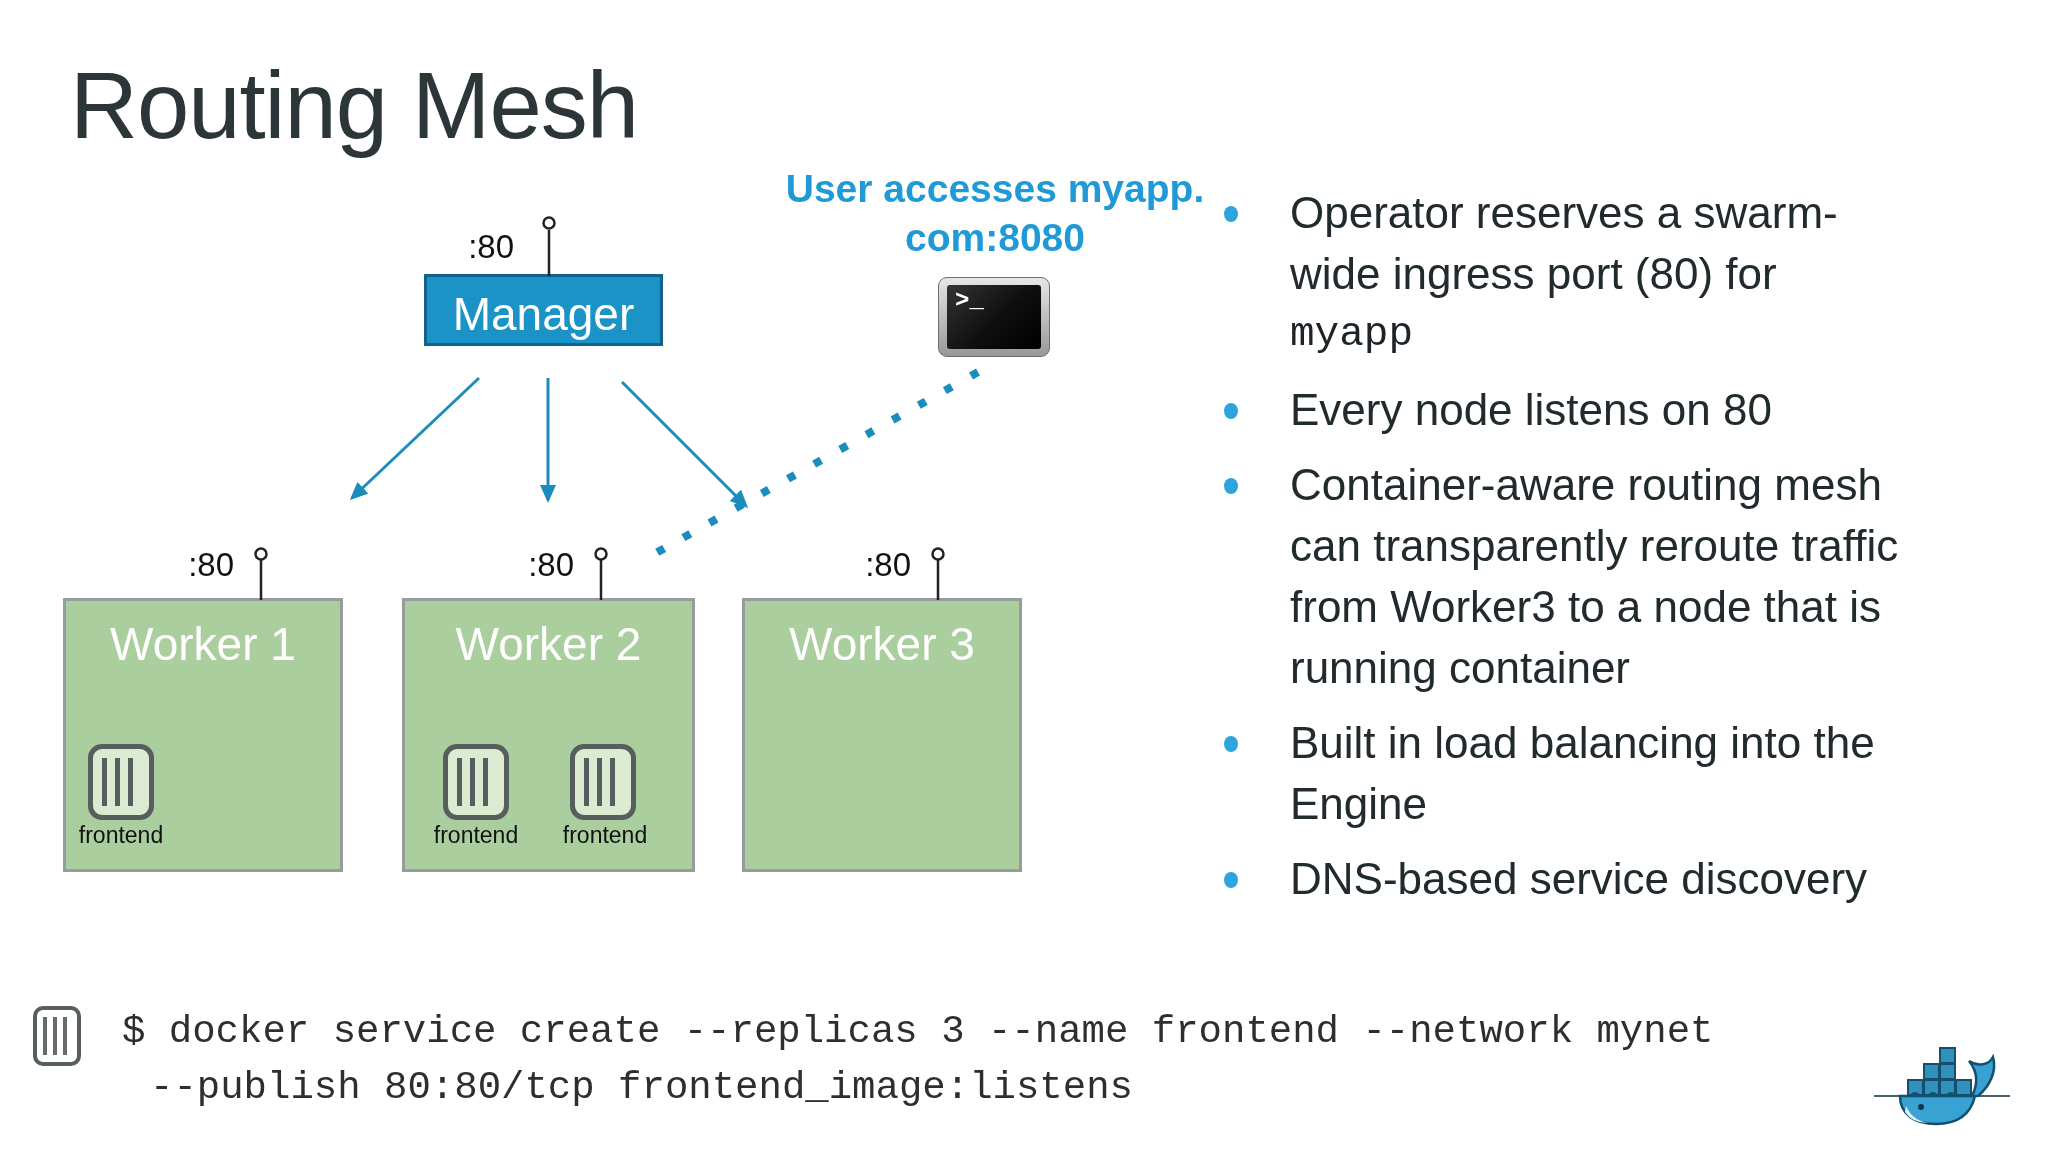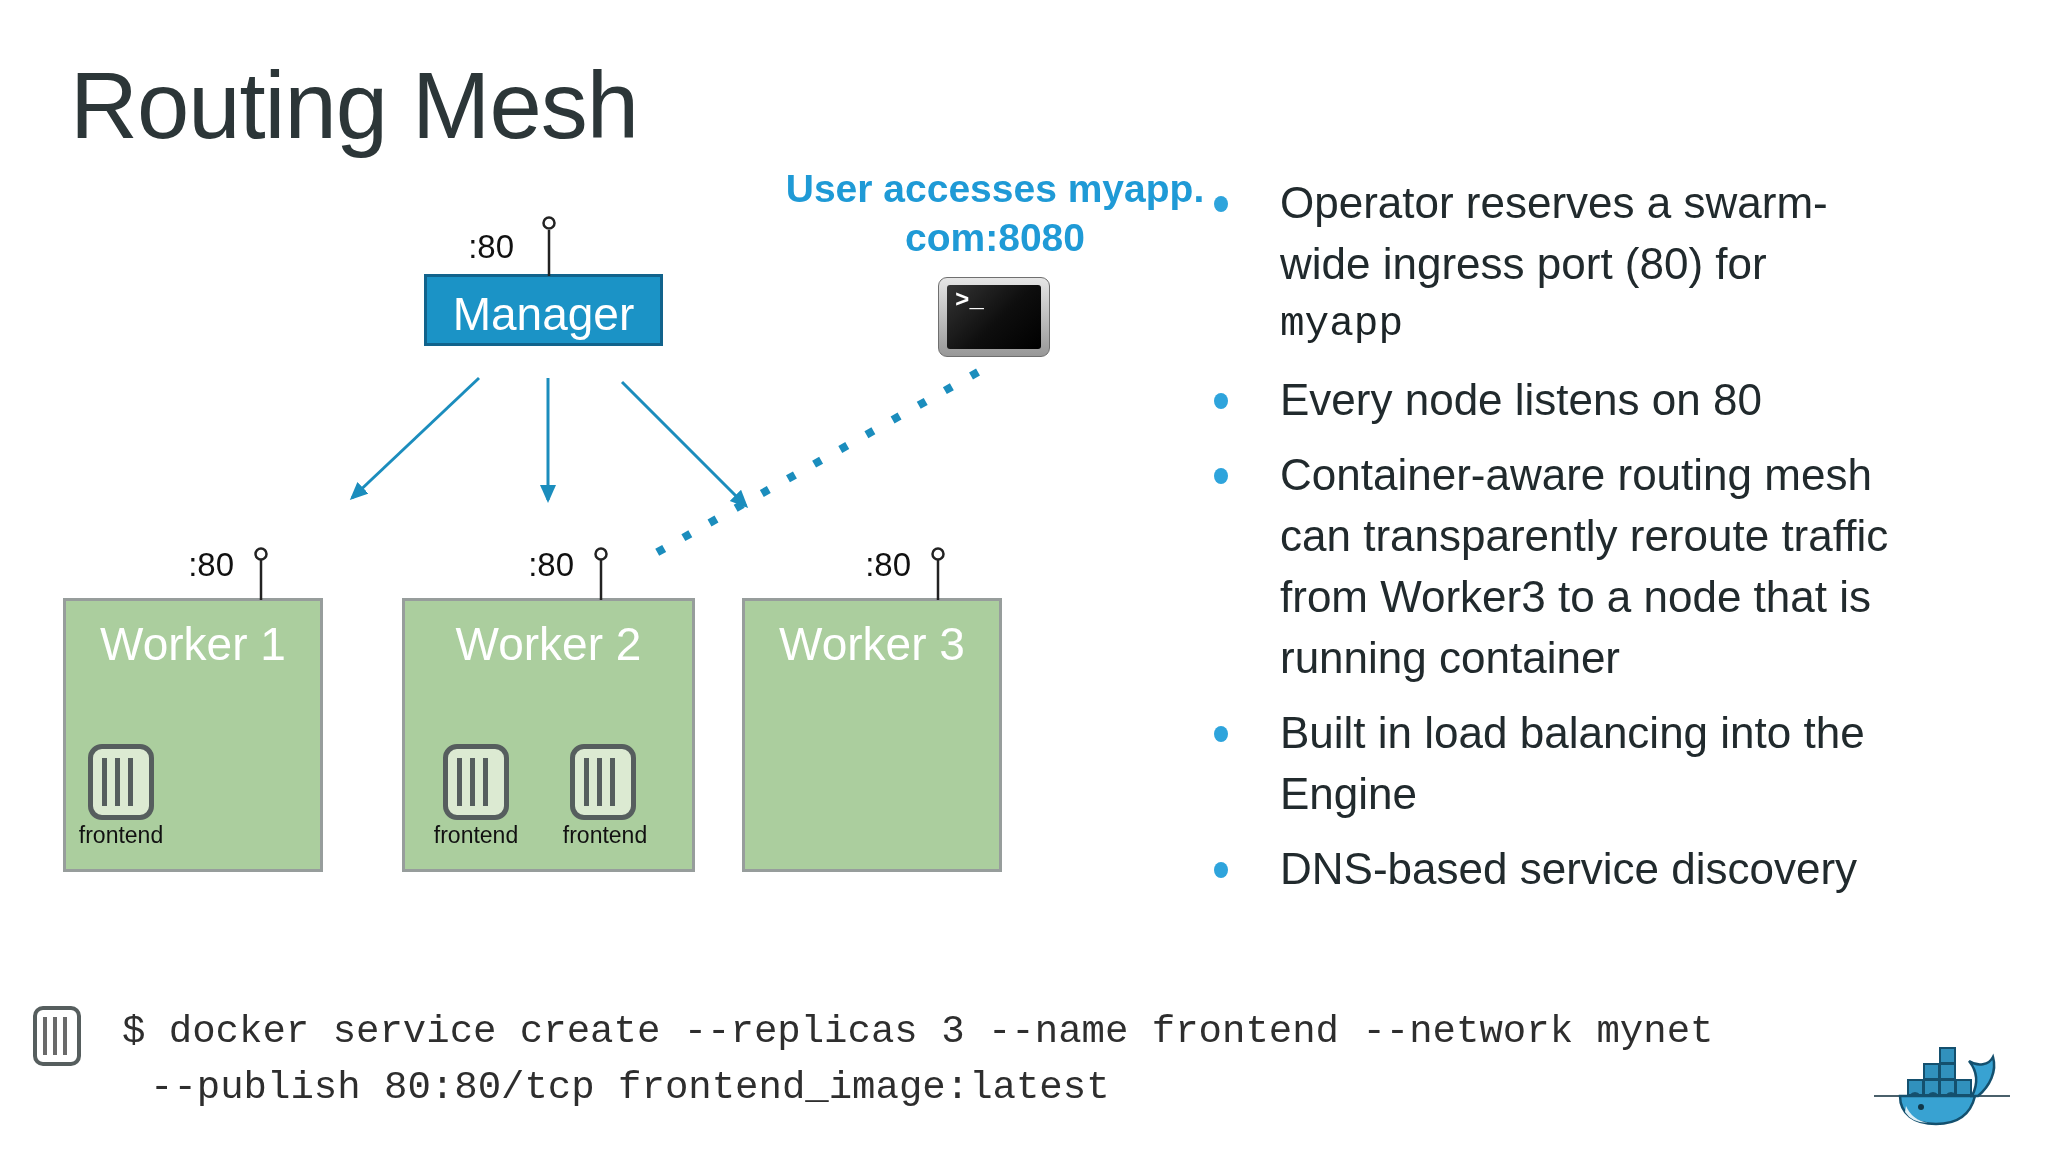--- a/index.html
+++ b/index.html
@@ -16,21 +16,21 @@
 
   
   .manager-box{left:424px;top:274px;width:239px;height:72px;background:#1b93c6;
                border:3px solid #11638c;box-sizing:border-box;text-align:center;}
   .manager-box .lbl{color:#ffffff;font-size:46px;line-height:74px;font-weight:400;}
 
   
   .port{font-size:33px;color:#111111;text-align:right;width:76px;}
 
   
-  .worker-box{top:598px;width:260px;height:274px;background:#abce9e;
+  .worker-box{top:598px;width:280px;height:274px;background:#abce9e;
               border:3px solid #979d9c;box-sizing:border-box;text-align:center;}
   .worker-box .lbl{color:#ffffff;font-size:46px;font-weight:400;margin-top:16px;display:block;}
 
   
   .container-icon{box-sizing:border-box;border:5px solid #565e5e;border-radius:14px;background:#dcead2;}
   .container-icon .bars{position:absolute;left:9px;right:9px;top:9px;bottom:9px;
       background:repeating-linear-gradient(90deg,#565e5e 0 5px,transparent 5px 13px);}
   .container-icon.small{border-width:4px;border-radius:10px;background:#ffffff;}
   .container-icon.small .bars{left:6px;right:5px;top:7px;bottom:7px;
       background:repeating-linear-gradient(90deg,#6a6a6a 0 4px,transparent 4px 10px);}
@@ -40,21 +40,21 @@
   
   .terminal-icon{left:938px;top:277px;width:112px;height:80px;border-radius:9px;
       background:linear-gradient(180deg,#e6e6e6,#989898);border:1px solid #6f6f6f;
       box-sizing:border-box;padding:7px 8px;}
   .terminal-icon .screen{width:100%;height:100%;border-radius:3px;
       background:linear-gradient(135deg,#343434 0%,#0e0e0e 55%,#000000 100%);
       color:#ffffff;font-family:"Liberation Mono",monospace;font-weight:700;
       font-size:24px;line-height:24px;padding:4px 0 0 8px;box-sizing:border-box;}
 
   
-  .bullets{left:1204px;top:168px;width:790px;list-style:none;margin:4px;padding:0;}
+  .bullets{left:1204px;top:168px;width:790px;list-style:none;margin:14px;padding:0;}
   .bullets li{position:relative;padding-left:72px;margin-bottom:14px;
               font-size:44px;line-height:61px;color:#212a2d;}
   .bullets .dot{position:absolute;left:6px;top:24px;width:14px;height:16px;
                 border-radius:50%;background:#2ea4dc;}
   .btext{white-space:pre-line;}
   .bcode{display:block;font-family:"Liberation Mono",monospace;font-size:41px;line-height:61px;color:#1c2427;}
 
   
   .cmd{font-family:"Liberation Mono",monospace;font-size:39px;color:#2e2e2e;white-space:pre;}
 
@@ -135,21 +135,21 @@
   <line x1="548" y1="378" x2="548" y2="500" stroke="#1b8dbd" stroke-width="3" marker-end="url(#ah)"></line>
   <line x1="622" y1="382" x2="746" y2="506" stroke="#1b8dbd" stroke-width="3" marker-end="url(#ah)"></line>
 
   <line x1="978" y1="372" x2="640" y2="562" stroke="#1b8dbd" stroke-width="8" stroke-dasharray="8 22"></line>
 </svg>
 
 <div class="abs container-icon small" style="left:33px;top:1006px;width:48px;height:60px;">
     <div class="bars"></div>
   </div>
 <div class="abs cmd" style="left:122px;top:1010px;">$ docker service create --replicas 3 --name frontend --network mynet</div>
-<div class="abs cmd" style="left:150px;top:1066px;">--publish 80:80/tcp frontend_image:latest</div>
+<div class="abs cmd" style="left:150px;top:1066px;">--publish 80:80/tcp frontend_image:listens</div>
 
 <svg class="abs" style="left:1862px;top:1028px;" width="160" height="124" viewBox="0 0 160 124">
   <g stroke="#14506e" stroke-width="2" fill="#3191bd">
     <rect x="46" y="52" width="15" height="15"></rect>
       <rect x="62" y="52" width="15" height="15"></rect>
     <rect x="78" y="52" width="15" height="15"></rect>
       <rect x="94" y="52" width="15" height="15"></rect>
     <rect x="62" y="36" width="15" height="15"></rect>
       <rect x="78" y="36" width="15" height="15"></rect>
     <rect x="78" y="20" width="15" height="15"></rect>

